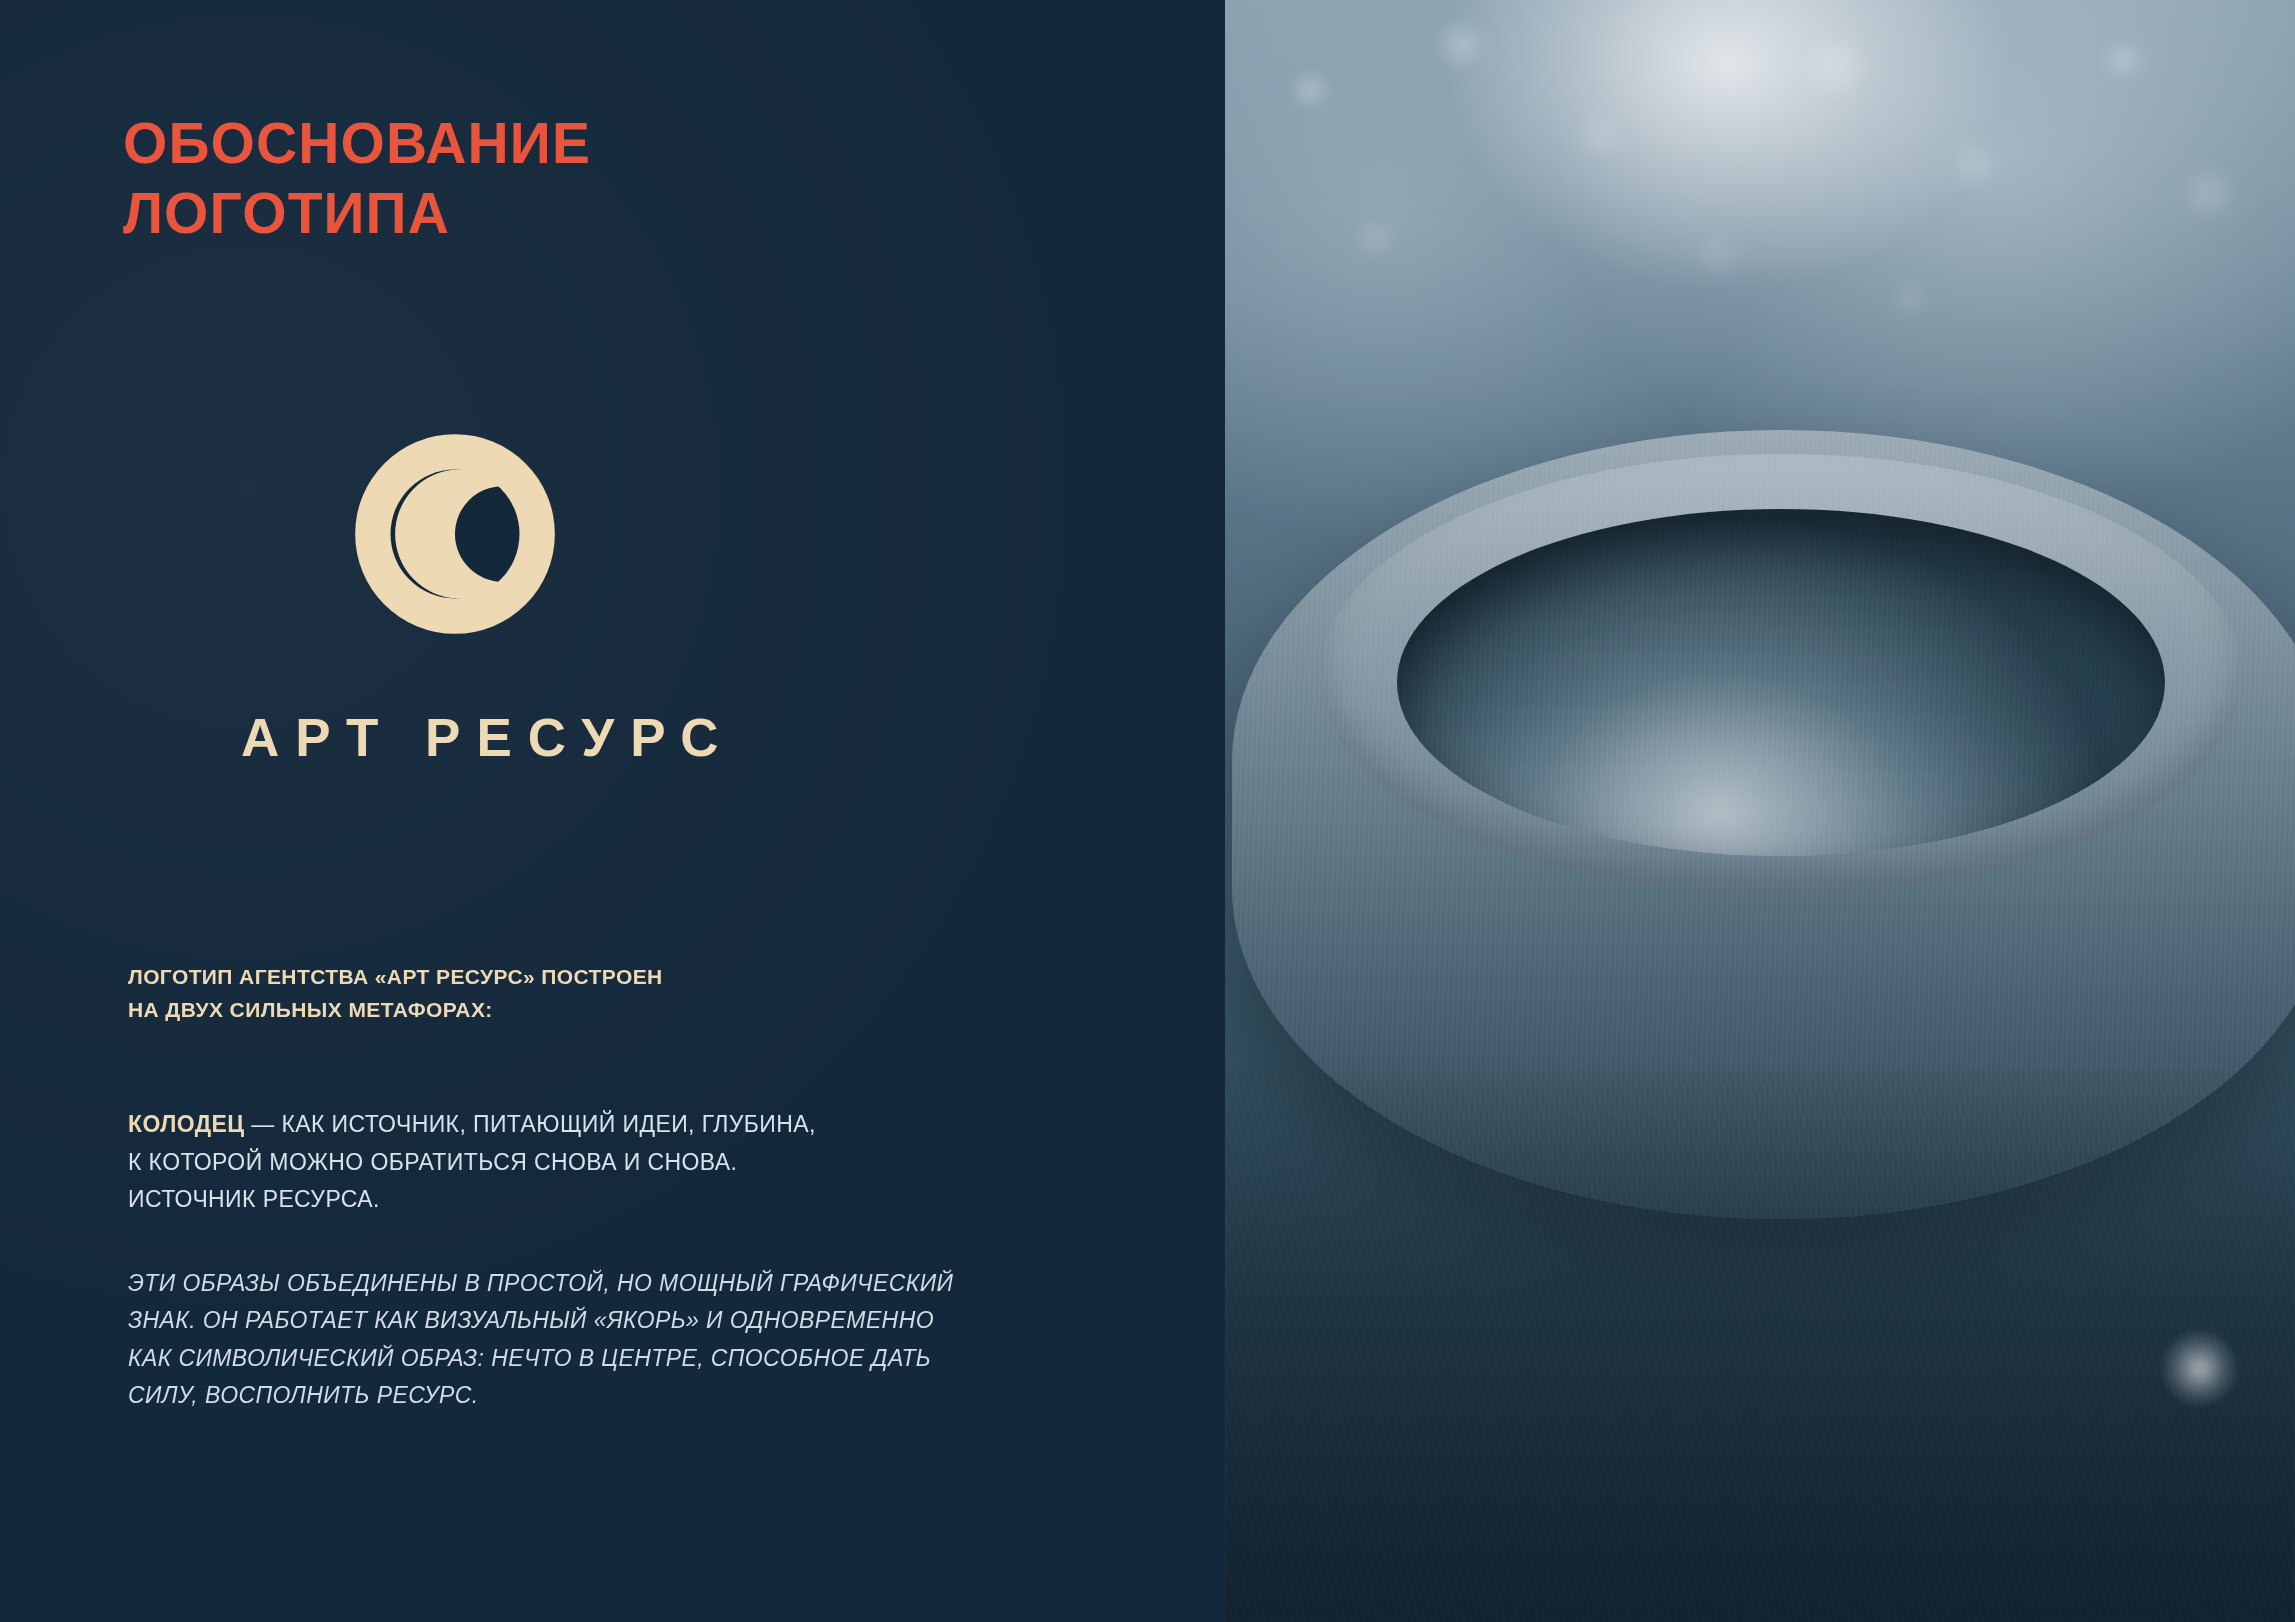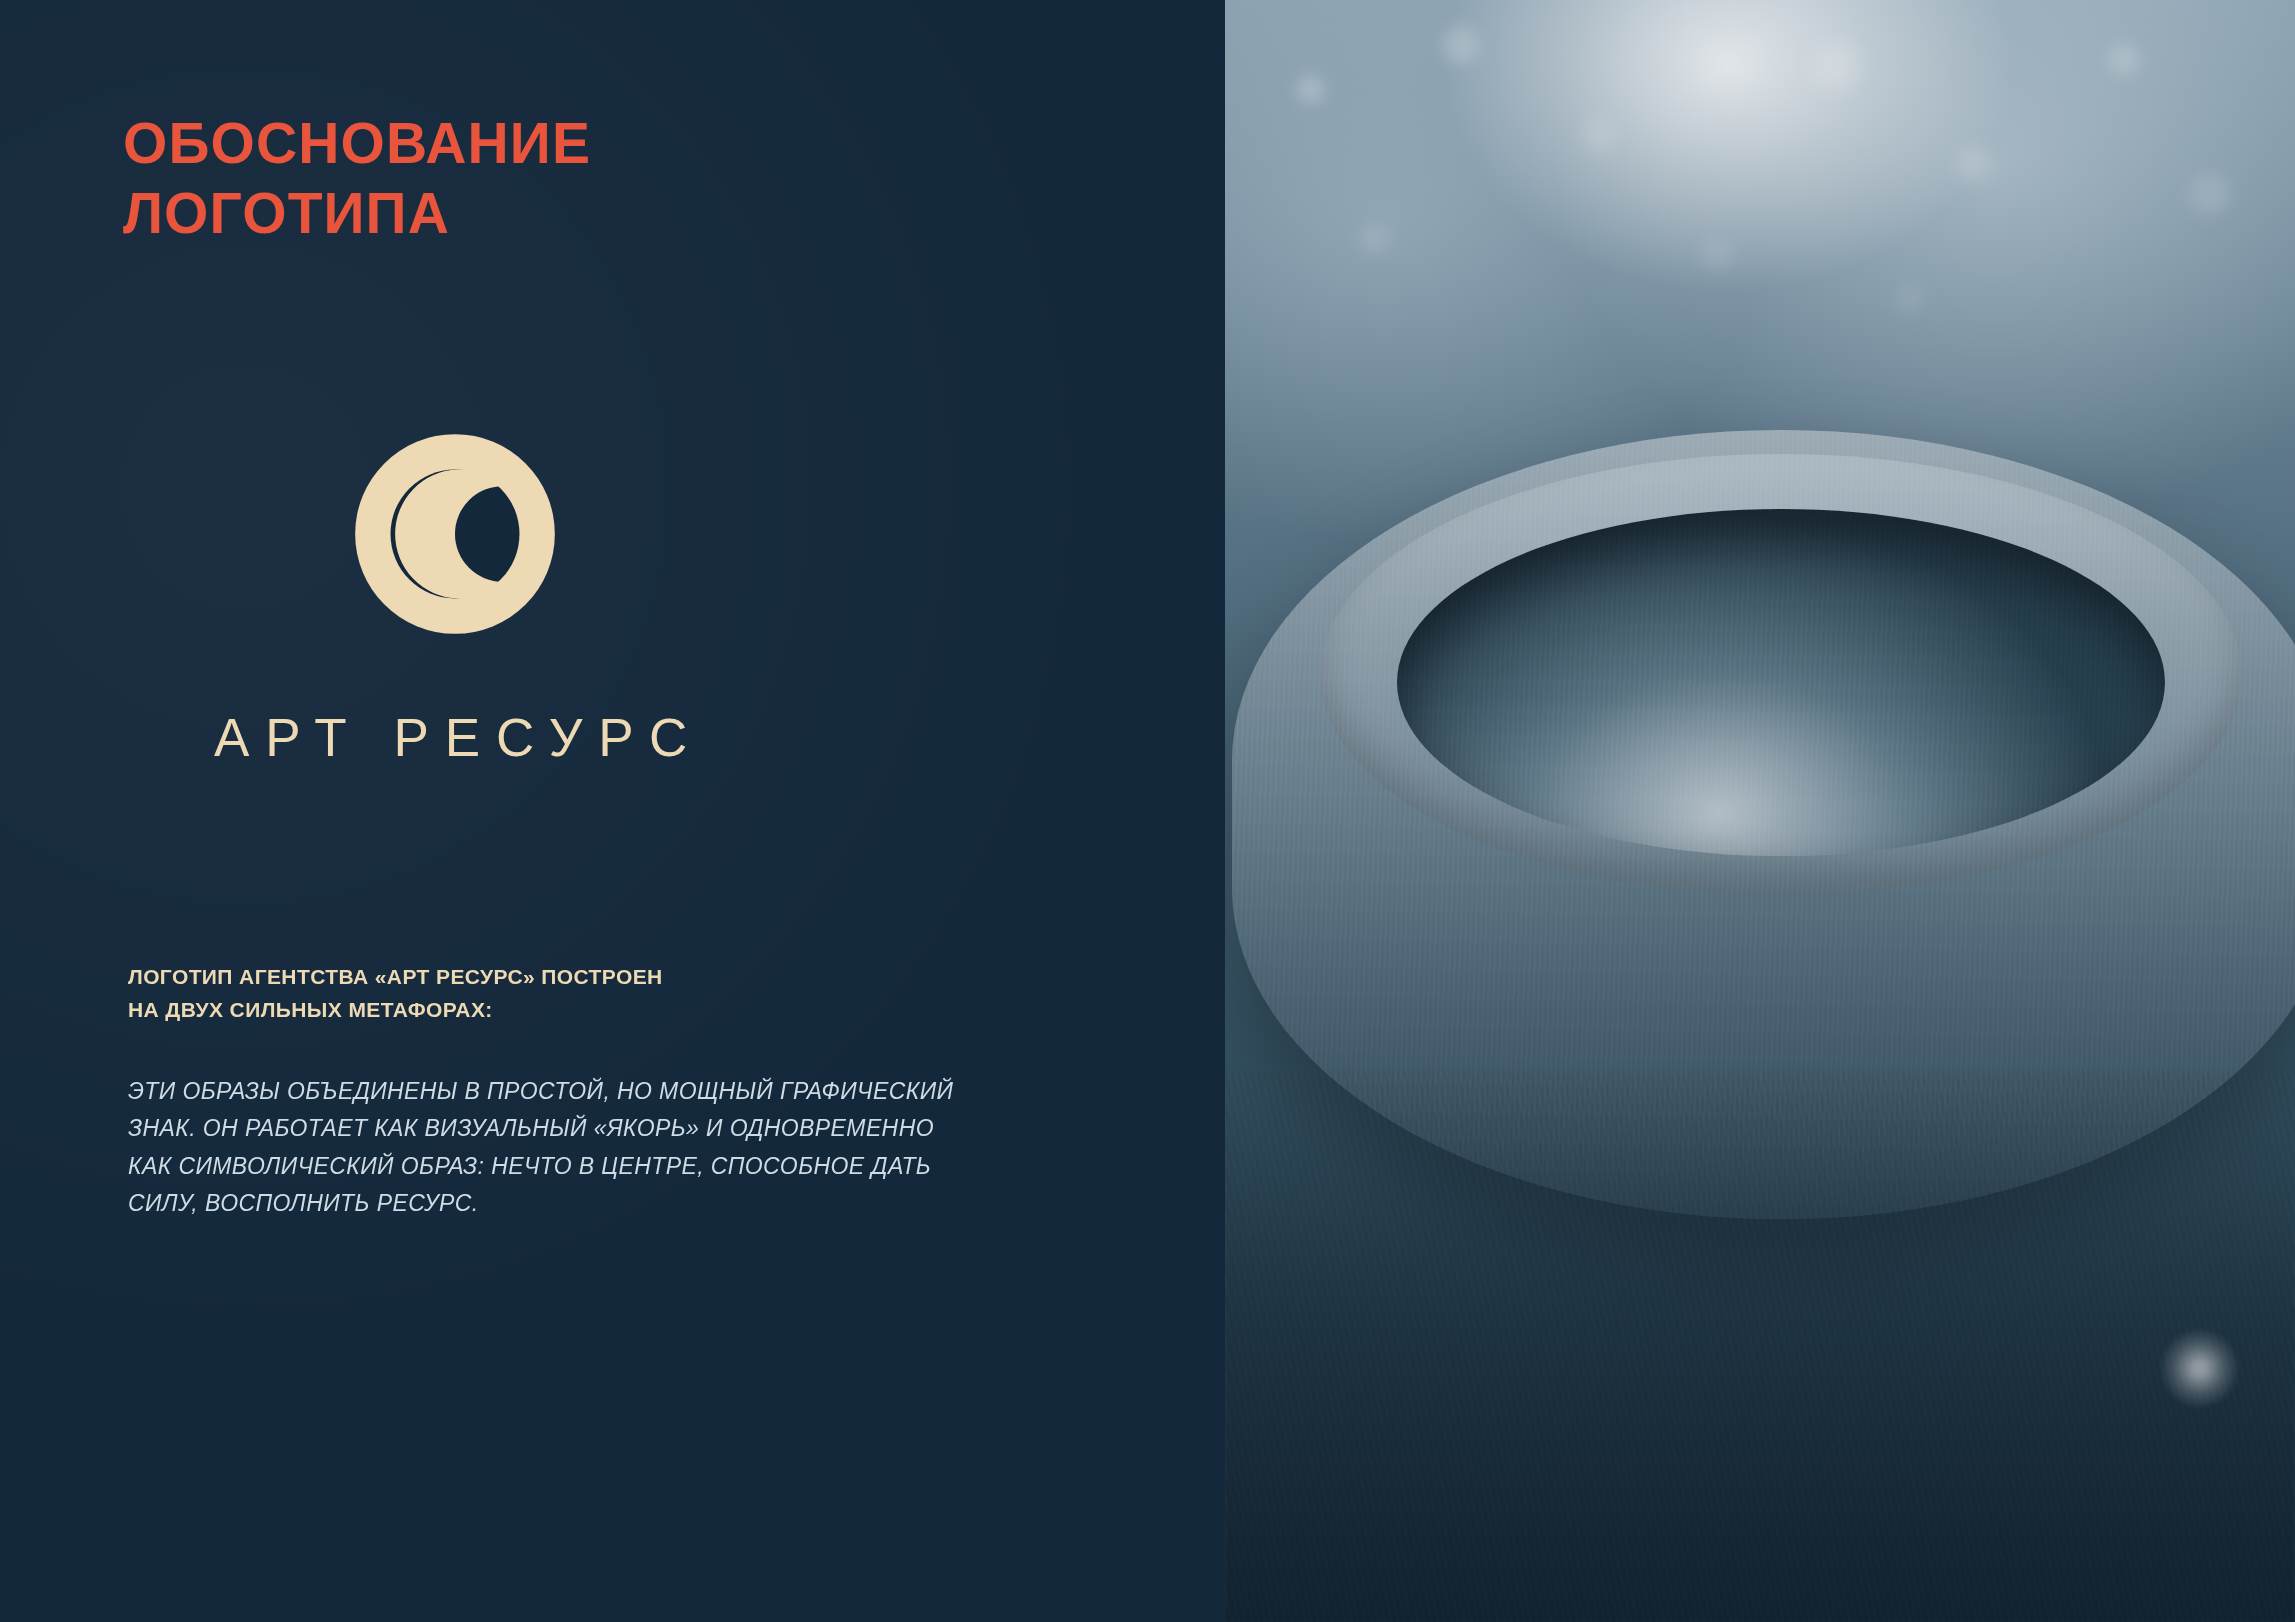--- a/index.html
+++ b/index.html
@@ -62,24 +62,24 @@
     z-index: 3;
   }
   .logo-mark {
     width: 208px;
     height: 208px;
     margin-left: 228px;
     display: block;
   }
   .logo-word {
     margin-top: 69px;
-    margin-left: 91px;
+    margin-left: 118px;
     color: #edd9b4;
     font-size: 53px;
-    font-weight: normal;
+    font-weight: bold;
     letter-spacing: 16px;
     text-transform: uppercase;
     white-space: nowrap;
   }
 
   .body-copy {
     position: absolute;
     left: 128px;
     top: 961px;
     width: 990px;
@@ -238,20 +238,25 @@
         <path d="M100 38 a62 62 0 1 0 43 105 a47 47 0 1 1 -28 -86 a33 33 0 0 0 -15 -19 z" fill="#edd9b4" opacity="0"></path>
         <path d="M146 146 A62 62 0 1 1 146 54 A44 44 0 1 0 146 146 Z" fill="#edd9b4"></path>
       </svg>
       <div class="logo-word">АРТ РЕСУРС</div>
     </div>
 
     <div class="body-copy">
       <div class="lead">Логотип агентства «АРТ РЕСУРС» построен
 на двух сильных метафорах:</div>
 
+      <div class="para">
+        <span class="kw">Колодец</span><span> — как источник, питающий идеи, глубина,
+к которой можно обратиться снова и снова.
+Источник ресурса.</span>
+      </div>
 
 
       <div class="para final">Эти образы объединены в простой, но мощный графический
 знак. Он работает как визуальный «якорь» и одновременно
 как символический образ: нечто в центре, способное дать
 силу, восполнить ресурс.</div>
     </div>
   </div>
 
   <div class="right">

